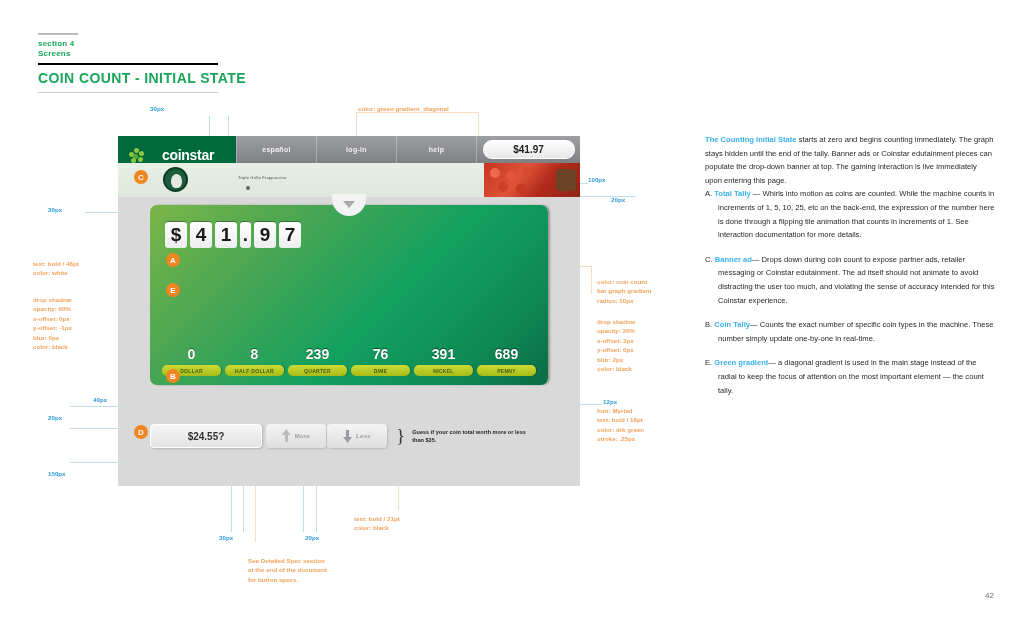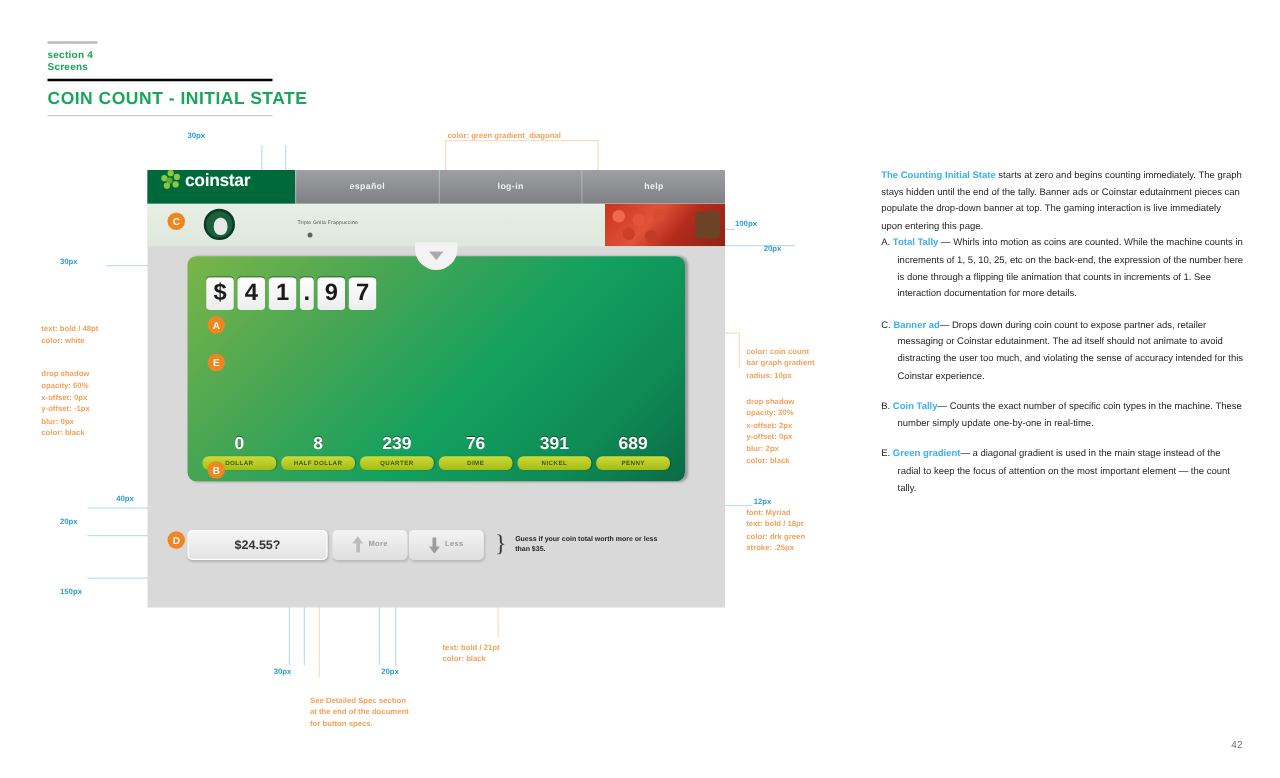--- a/index.html
+++ b/index.html
@@ -49,22 +49,22 @@
   .kiosk {
     position: absolute; left: 118px; top: 136px; width: 462px; height: 350px;
     background: #d9d9d9;
   }
   .kiosk-nav {
     position: absolute; left: 0; top: 0; width: 462px; height: 27px;
     display: flex; align-items: stretch;
     background: linear-gradient(#9d9fa2, #7e8083);
   }
   .nav-logo {
-    width: 118px; background: #00693c; display: flex; align-items: flex-start;
-    padding-left: 11px; gap: 4px;
+    width: 118px; background: #00693c; display: flex; align-items: flex-end;
+    padding-left: 11px; gap: 18px;
   }
   .logo-dots { width: 15px; height: 15px; position: relative; flex: none; }
   .logo-dots i {
     position: absolute; width: 5px; height: 5px; border-radius: 50%;
     background: #8dc63f;
   }
   .logo-dots i:nth-child(1){ left: 0; top: 4px; }
   .logo-dots i:nth-child(2){ left: 5px; top: 0px; }
   .logo-dots i:nth-child(3){ left: 10px; top: 3px; }
   .logo-dots i:nth-child(4){ left: 4px; top: 6px; background:#5fae2e; }
@@ -343,20 +343,23 @@
             <i></i>
             <i></i>
             <i></i>
             <i></i>
         </span>
         <span class="logo-word">coinstar</span>
       </div>
       <div class="nav-item">español</div>
       <div class="nav-item">log-in</div>
       <div class="nav-item">help</div>
+      <div class="nav-total-wrap">
+        <div class="nav-total">$41.97</div>
+      </div>
     </div>
 
     <div class="banner-ad">
       <div class="sbux"></div>
       <div class="ad-caption">Triple Grilla Frappuccino</div>
       <div class="ad-dot"></div>
       <div class="ad-right"></div>
     </div>
 
     <div class="stage">

